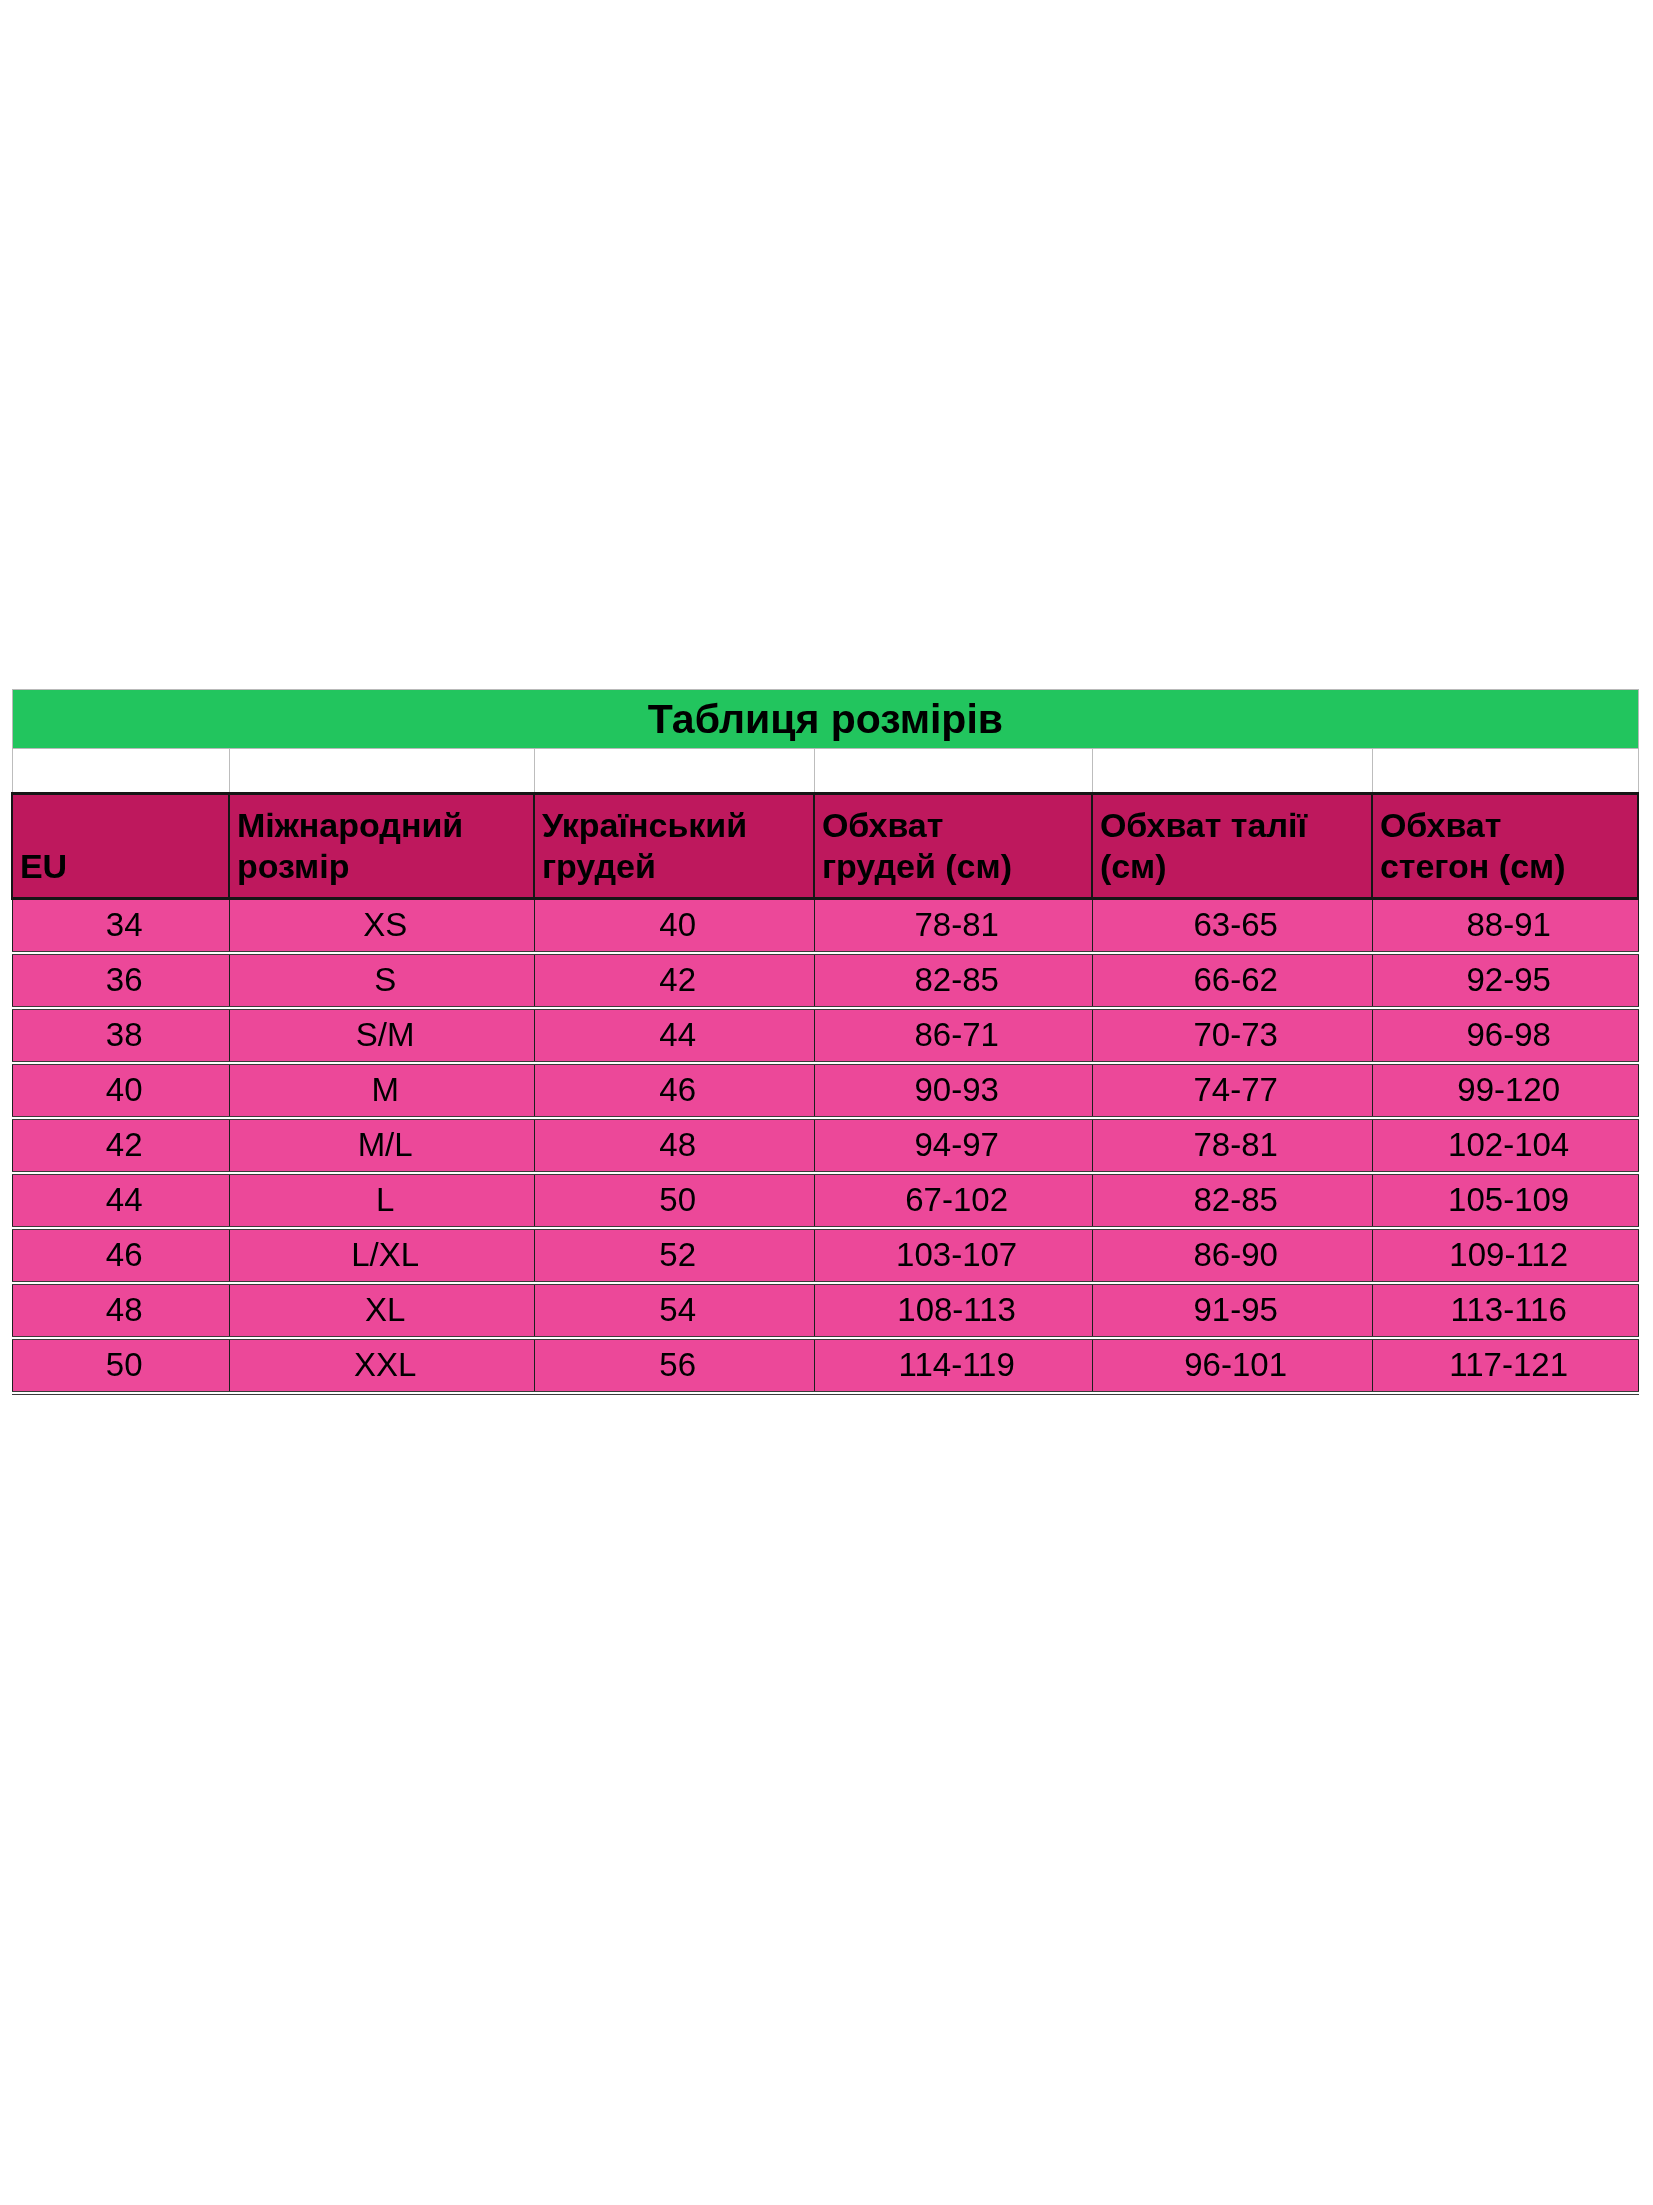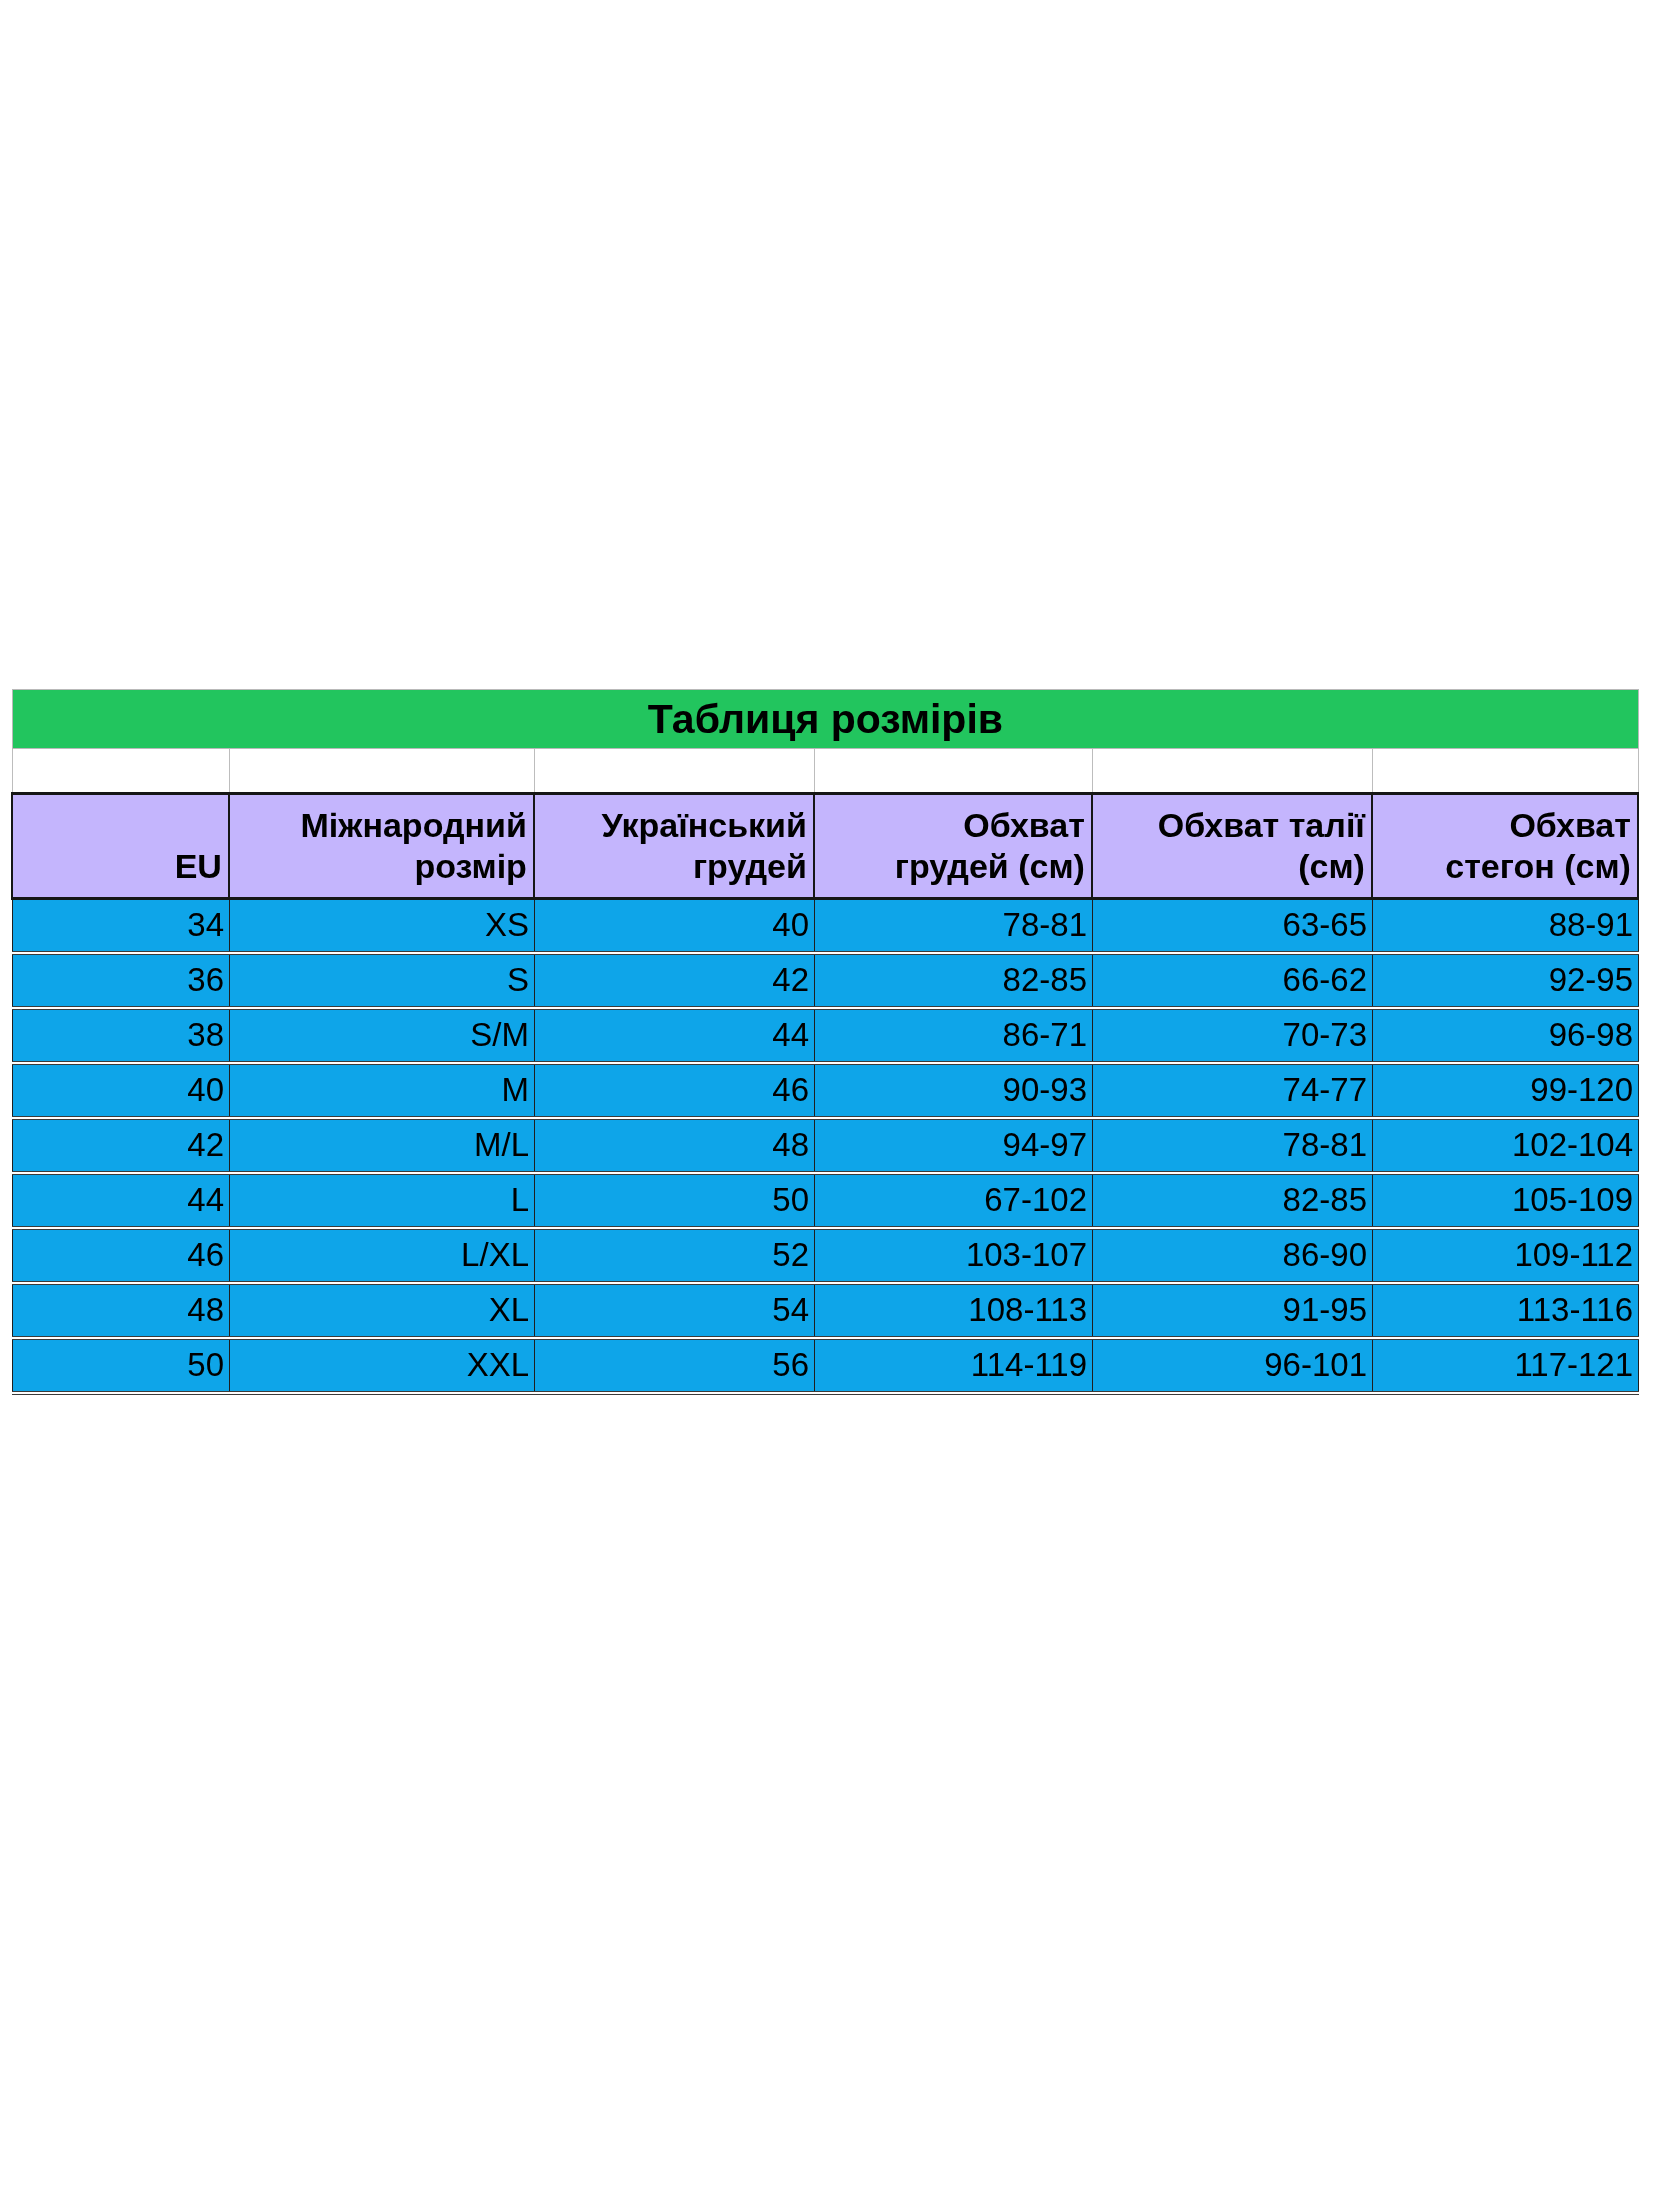--- a/index.html
+++ b/index.html
@@ -31,41 +31,41 @@
     font-size: 41px;
     background: #22c55e;
   }
   td.empty-cell {
     height: 41px;
     border: 1.6px solid #bdbdbd;
     background: #ffffff;
   }
   th.col-header {
     height: 92px;
-    background: #c4b5fd;
+    background: #be185d;
     border: 2.5px solid #161616;
     border-top-width: 3.3px;
     border-bottom-width: 3.3px;
     font-weight: bold;
     font-size: 34px;
     line-height: 41px;
     vertical-align: bottom;
-    text-align: right;
+    text-align: left;
     padding: 0 6.5px 9.8px 6.5px;
     white-space: pre-line;
   }
   td.data-cell {
     height: 51px;
     border-left: 1.6px solid #1f1f1f;
     border-right: 1.6px solid #1f1f1f;
     border-bottom: 4.1px double #3a3a3a;
-    background: #0ea5e9;
+    background: #ec4899;
     font-size: 33px;
     font-weight: normal;
-    text-align: right;
+    text-align: center;
     vertical-align: middle;
     padding: 0 4.9px 0 11.4px;
     overflow: hidden;
   }
 </style>
 </head>
 <body>
 
 <table class="size-table">
   <colgroup>

